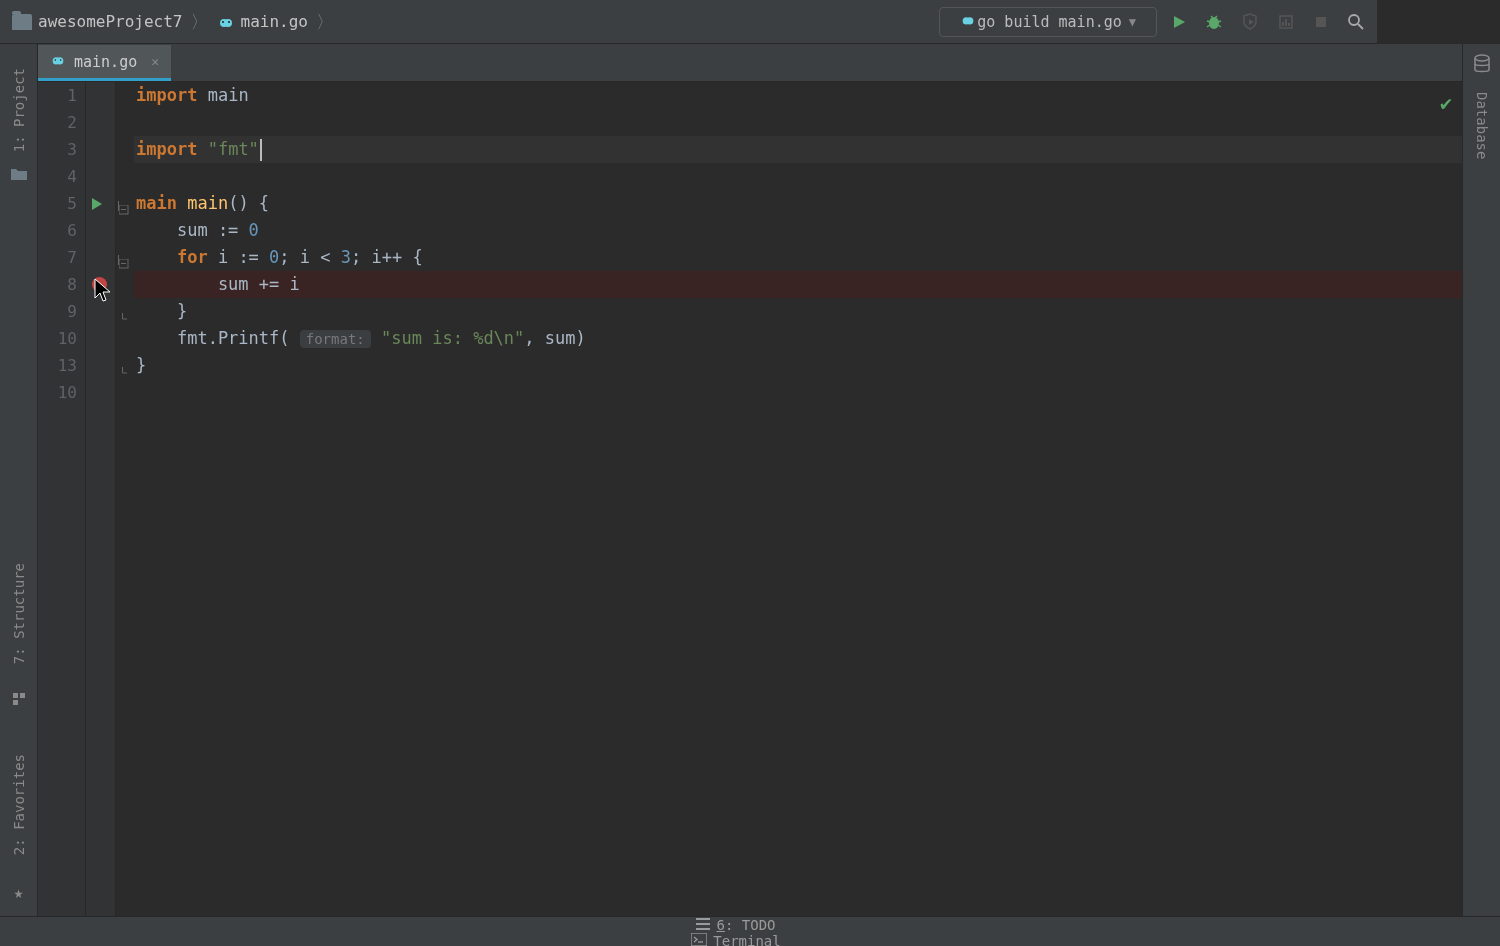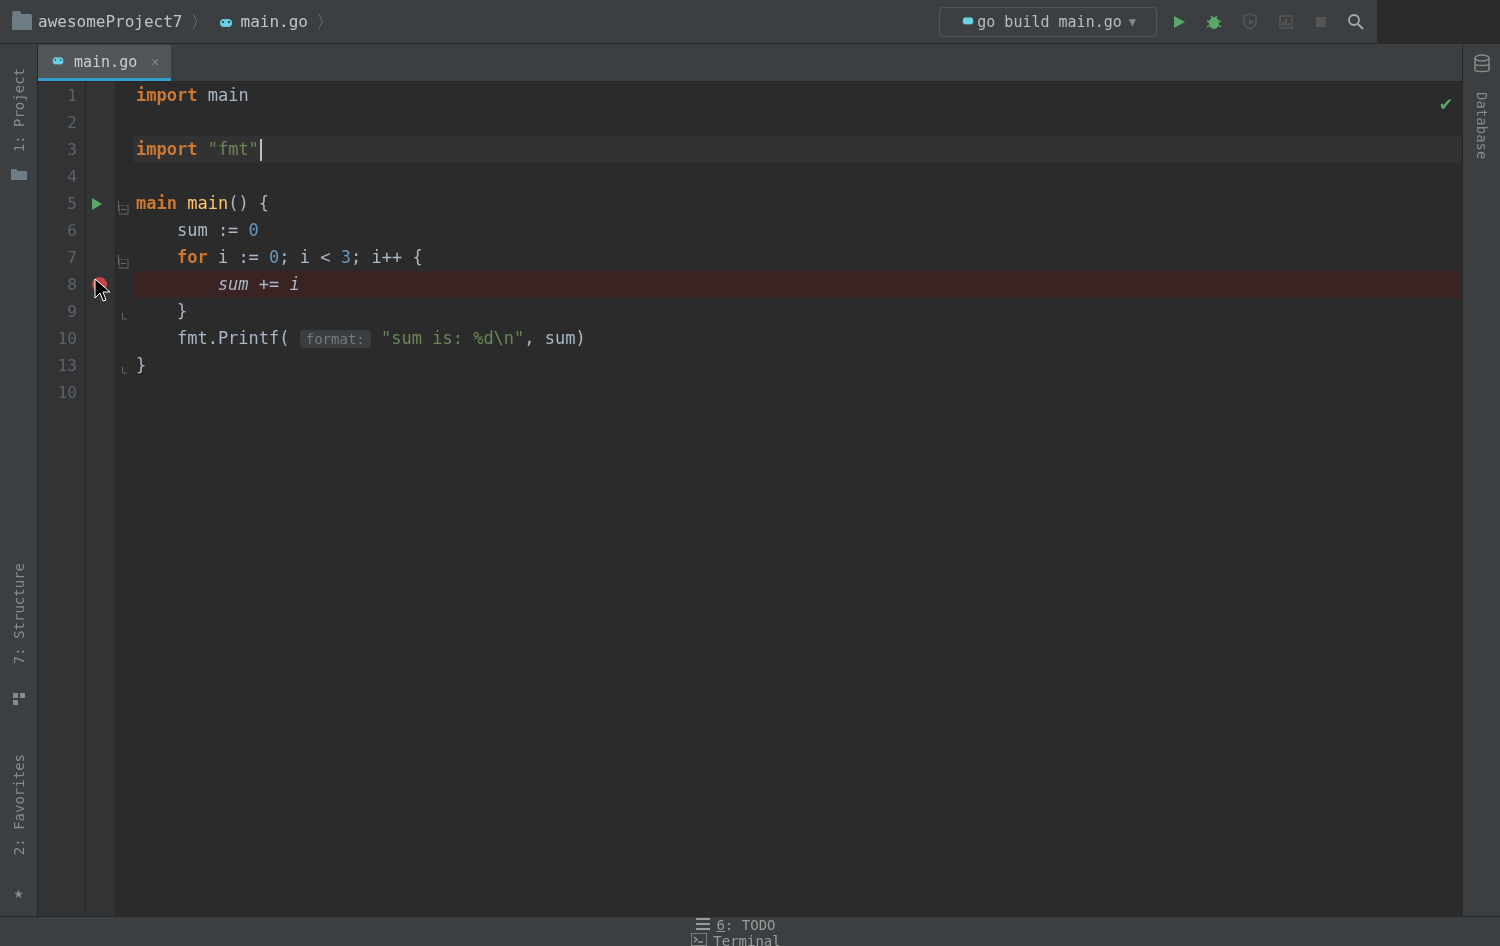--- a/index.html
+++ b/index.html
@@ -400,21 +400,21 @@
     <div class="bp-line"></div>
     <span class="check-mark">✔</span>
 
     <div class="code-line" style="position:relative;z-index:2;"><span class="kw">import</span> <span class="ident">main</span></div>
     <div class="code-line"></div>
     <div class="code-line" style="position:relative;z-index:2;"><span class="kw">import</span> <span class="str">"fmt"</span><span class="caret"></span></div>
     <div class="code-line"></div>
     <div class="code-line"><span class="kw">main</span> <span class="func">main</span><span class="ident">() {</span></div>
     <div class="code-line"><span class="ident">    sum := </span><span class="num">0</span></div>
     <div class="code-line">    <span class="kw">for</span><span class="ident"> i := </span><span class="num">0</span><span class="ident">; i &lt; </span><span class="num">3</span><span class="ident">; i++ {</span></div>
-    <div class="code-line" style="position:relative;z-index:2;font-style:italic;"><span class="ident">        sum += i</span></div>
+    <div class="code-line" style="position:relative;z-index:2;"><span class="ident">        sum += i</span></div>
     <div class="code-line"><span class="ident">    }</span></div>
     <div class="code-line"><span class="ident">    fmt.Printf( </span><span class="hint-box">format:</span> <span class="str">"sum is: %d\n"</span><span class="ident">, sum)</span></div>
     <div class="code-line"><span class="ident">}</span></div>
     <div class="code-line"></div>
   </div>
 
   <svg class="cursor-arrow" width="20" height="26" viewBox="0 0 20 26">
     <path d="M1 1 L1 20 L6 15 L9 23 L12 22 L9 14 L16 14 Z" fill="#000" stroke="#fff" stroke-width="1"></path>
   </svg>
 </div>

